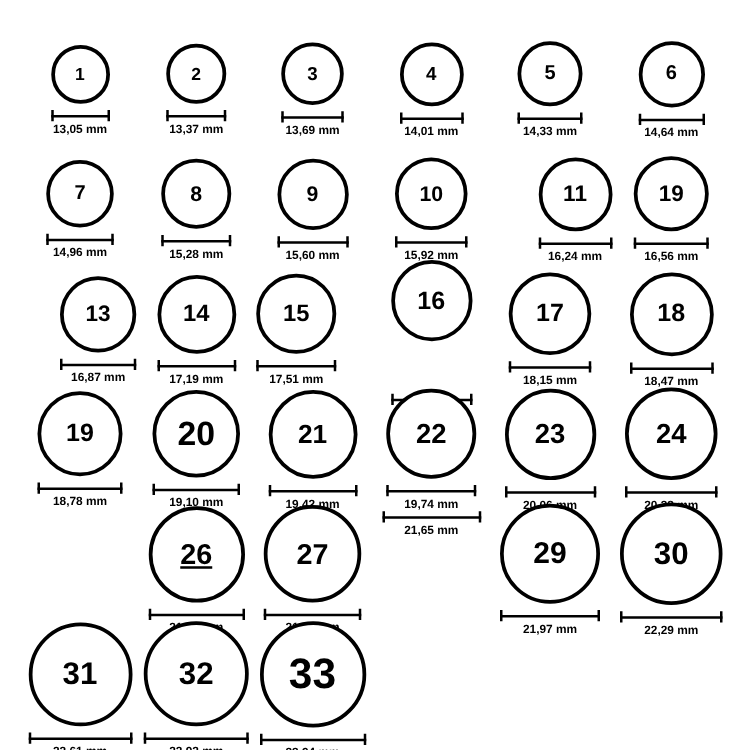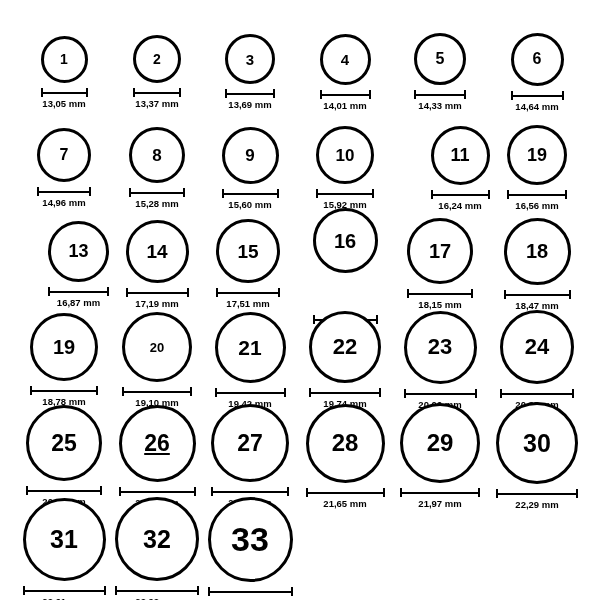--- a/index.html
+++ b/index.html
@@ -224,21 +224,21 @@
       <div class="ring-circle" style="width: 63px; height: 63px;">
         <span class="ring-number" style="font-size: 19px;">14</span>
       </div>
       <div class="measure" style="width: 63px;">
         <div class="bar"></div>
         <div class="cap left"></div>
         <div class="cap right"></div>
       </div>
       <div class="mm-label">17,19 mm</div>
     </div>
-    <div class="ring-cell" style="width: 64px; left: 216px; top: 219px;">
+    <div class="ring-cell" style="width: 64px; left: 205px; top: 219px;">
       <div class="ring-circle" style="width: 64px; height: 64px;">
         <span class="ring-number" style="font-size: 19px;">15</span>
       </div>
       <div class="measure" style="width: 64px;">
         <div class="bar"></div>
         <div class="cap left"></div>
         <div class="cap right"></div>
       </div>
       <div class="mm-label">17,51 mm</div>
     </div>
@@ -281,21 +281,21 @@
       </div>
       <div class="measure" style="width: 68px;">
         <div class="bar"></div>
         <div class="cap left"></div>
         <div class="cap right"></div>
       </div>
       <div class="mm-label">18,78 mm</div>
     </div>
     <div class="ring-cell" style="width: 70px; left: 122px; top: 312px;">
       <div class="ring-circle" style="width: 70px; height: 70px;">
-        <span class="ring-number" style="font-size: 13px;">20</span>
+        <span class="ring-number" style="font-size: 27px;">20</span>
       </div>
       <div class="measure" style="width: 70px;">
         <div class="bar"></div>
         <div class="cap left"></div>
         <div class="cap right"></div>
       </div>
       <div class="mm-label">19,10 mm</div>
     </div>
     <div class="ring-cell" style="width: 71px; left: 214.5px; top: 311.5px;">
       <div class="ring-circle" style="width: 71px; height: 71px;">
@@ -334,31 +334,20 @@
       <div class="ring-circle" style="width: 74px; height: 74px;">
         <span class="ring-number" style="font-size: 22px;">24</span>
       </div>
       <div class="measure" style="width: 74px;">
         <div class="bar"></div>
         <div class="cap left"></div>
         <div class="cap right"></div>
       </div>
       <div class="mm-label">20,38 mm</div>
     </div>
-    <div class="ring-cell" style="width: 76px; left: 26px; top: 405px;">
-      <div class="ring-circle" style="width: 76px; height: 76px;">
-        <span class="ring-number" style="font-size: 23px;">25</span>
-      </div>
-      <div class="measure" style="width: 76px;">
-        <div class="bar"></div>
-        <div class="cap left"></div>
-        <div class="cap right"></div>
-      </div>
-      <div class="mm-label">20,70 mm</div>
-    </div>
     <div class="ring-cell" style="width: 77px; left: 118.5px; top: 404.5px;">
       <div class="ring-circle" style="width: 77px; height: 77px;">
         <span class="ring-number" style="font-size: 23px; text-decoration: underline;">26</span>
       </div>
       <div class="measure" style="width: 77px;">
         <div class="bar"></div>
         <div class="cap left"></div>
         <div class="cap right"></div>
       </div>
       <div class="mm-label">21,01 mm</div>
@@ -368,23 +357,20 @@
         <span class="ring-number" style="font-size: 23px;">27</span>
       </div>
       <div class="measure" style="width: 78px;">
         <div class="bar"></div>
         <div class="cap left"></div>
         <div class="cap right"></div>
       </div>
       <div class="mm-label">21,33 mm</div>
     </div>
     <div class="ring-cell" style="width: 79px; left: 305.5px; top: 403.5px;">
-      <div class="ring-circle" style="width: 79px; height: 79px;">
-        <span class="ring-number" style="font-size: 24px;">28</span>
-      </div>
       <div class="measure" style="width: 79px;">
         <div class="bar"></div>
         <div class="cap left"></div>
         <div class="cap right"></div>
       </div>
       <div class="mm-label">21,65 mm</div>
     </div>
     <div class="ring-cell" style="width: 80px; left: 400px; top: 403px;">
       <div class="ring-circle" style="width: 80px; height: 80px;">
         <span class="ring-number" style="font-size: 24px;">29</span>

